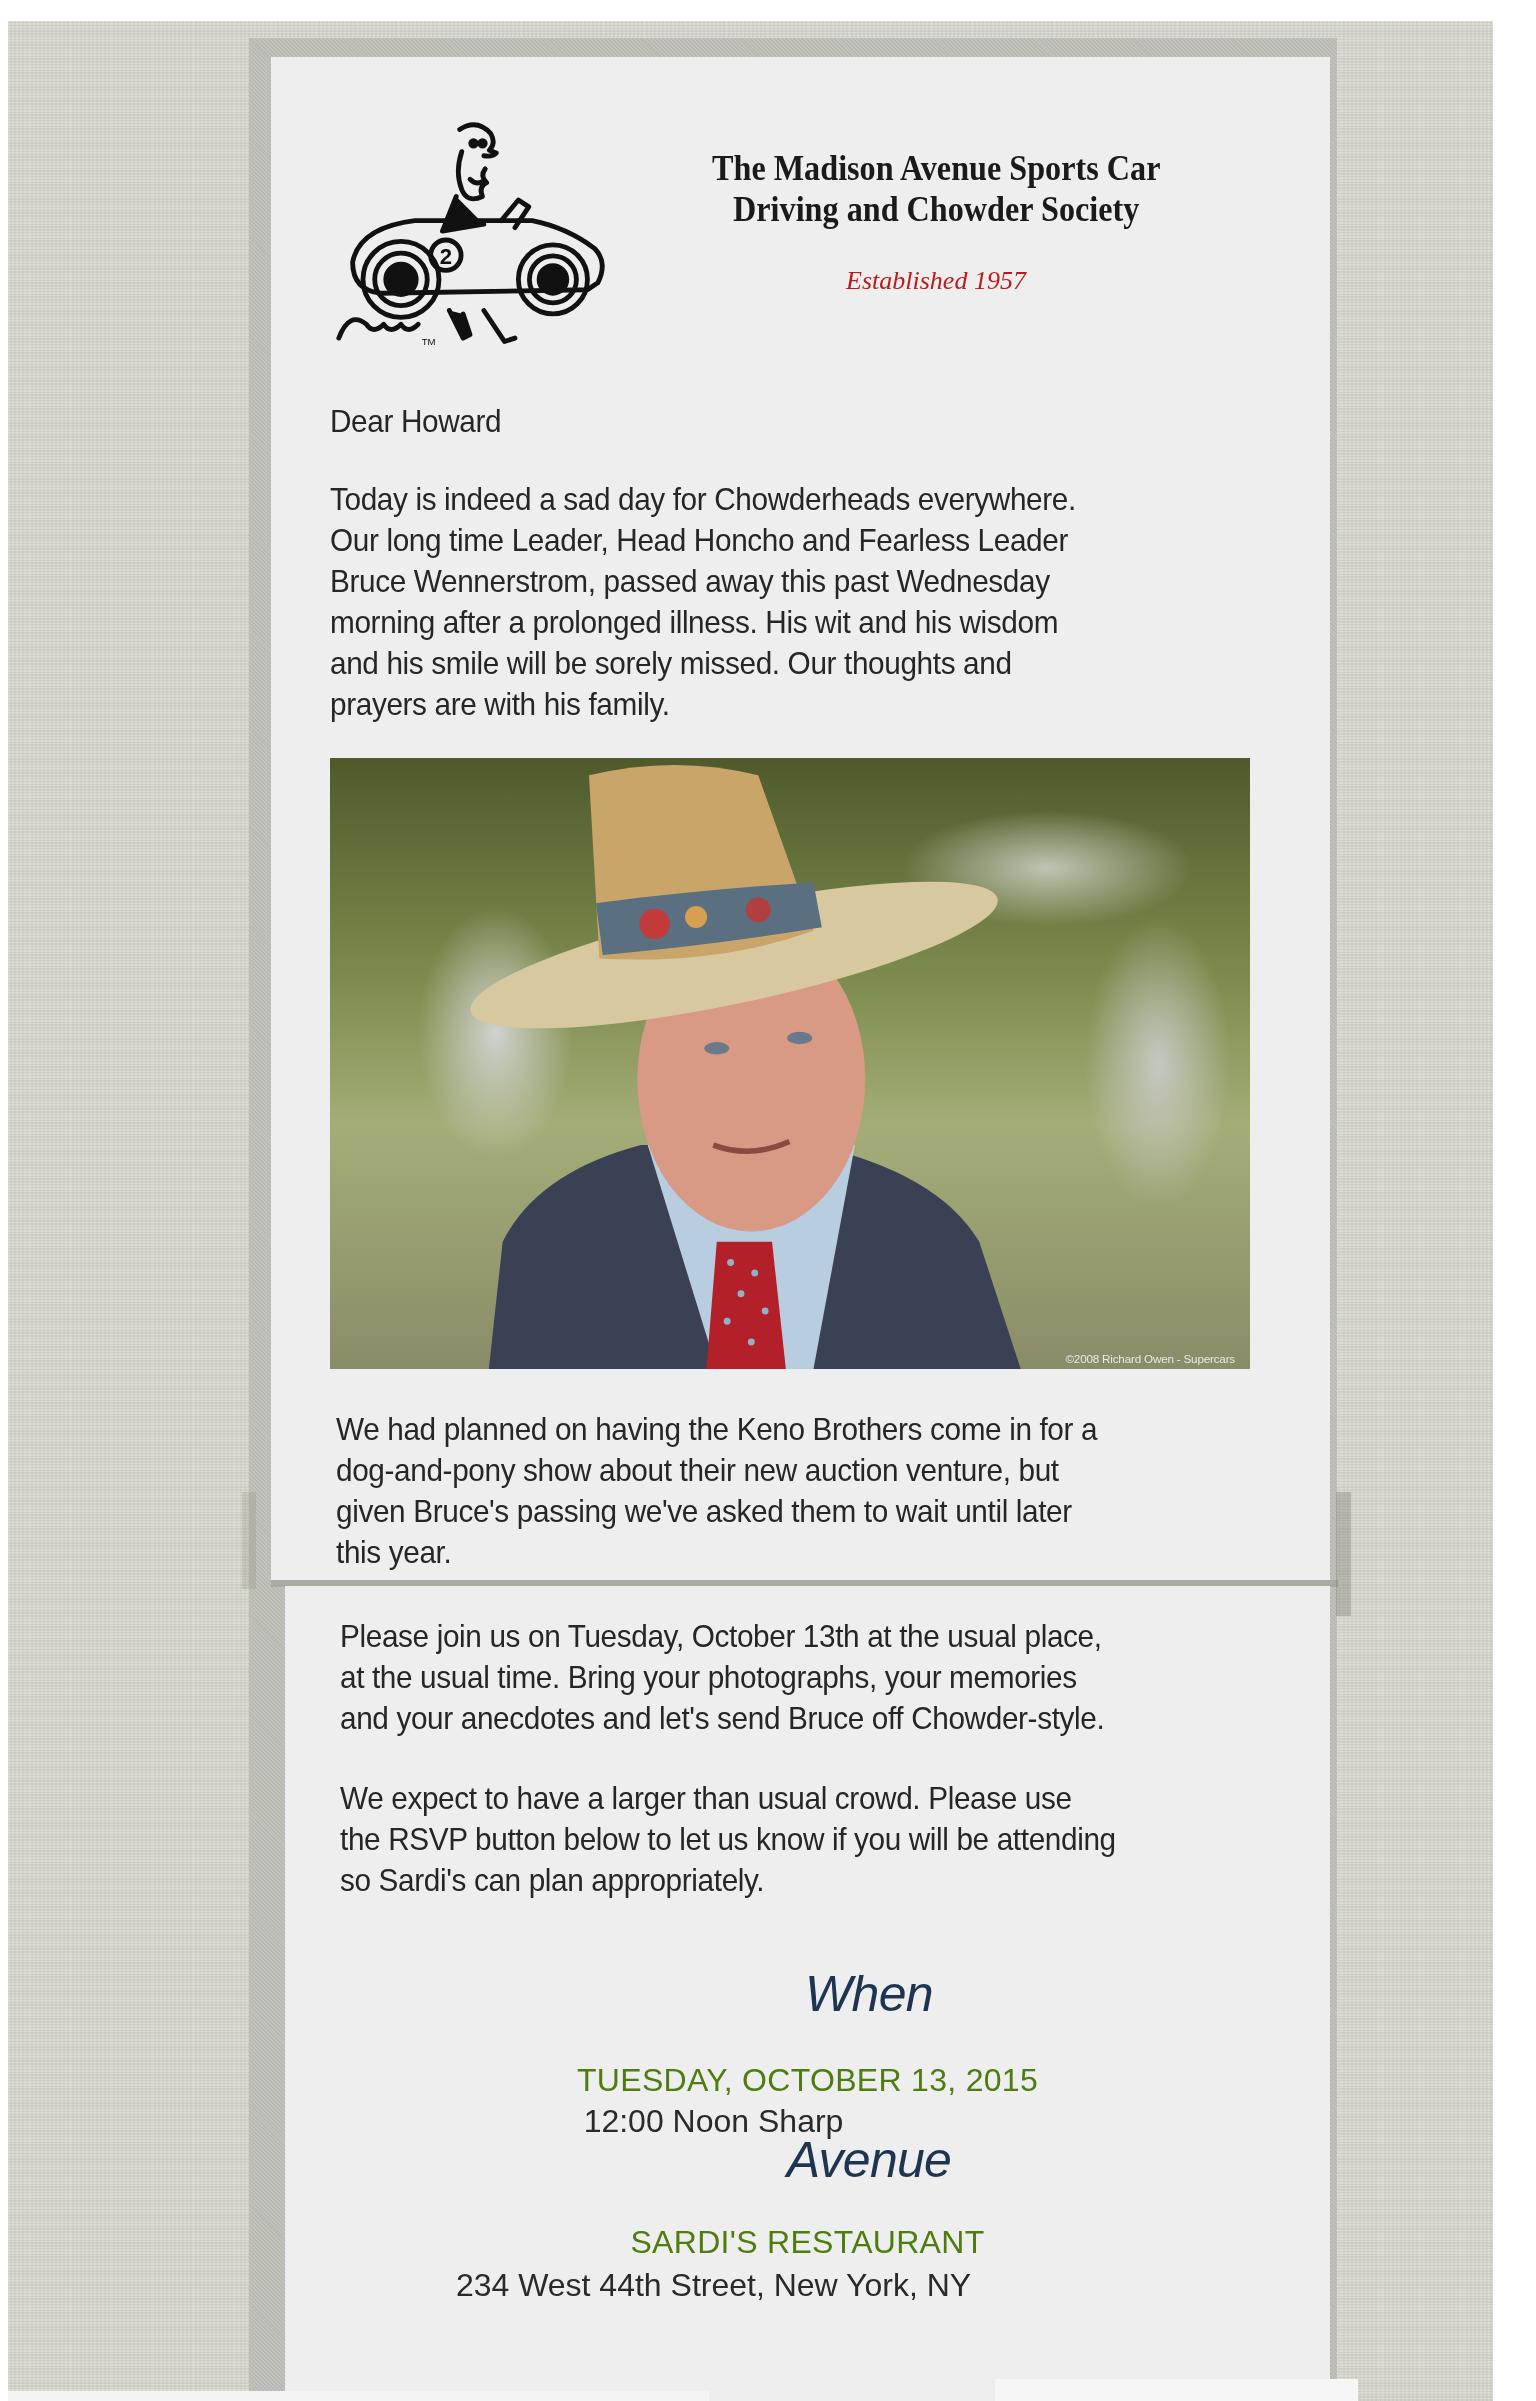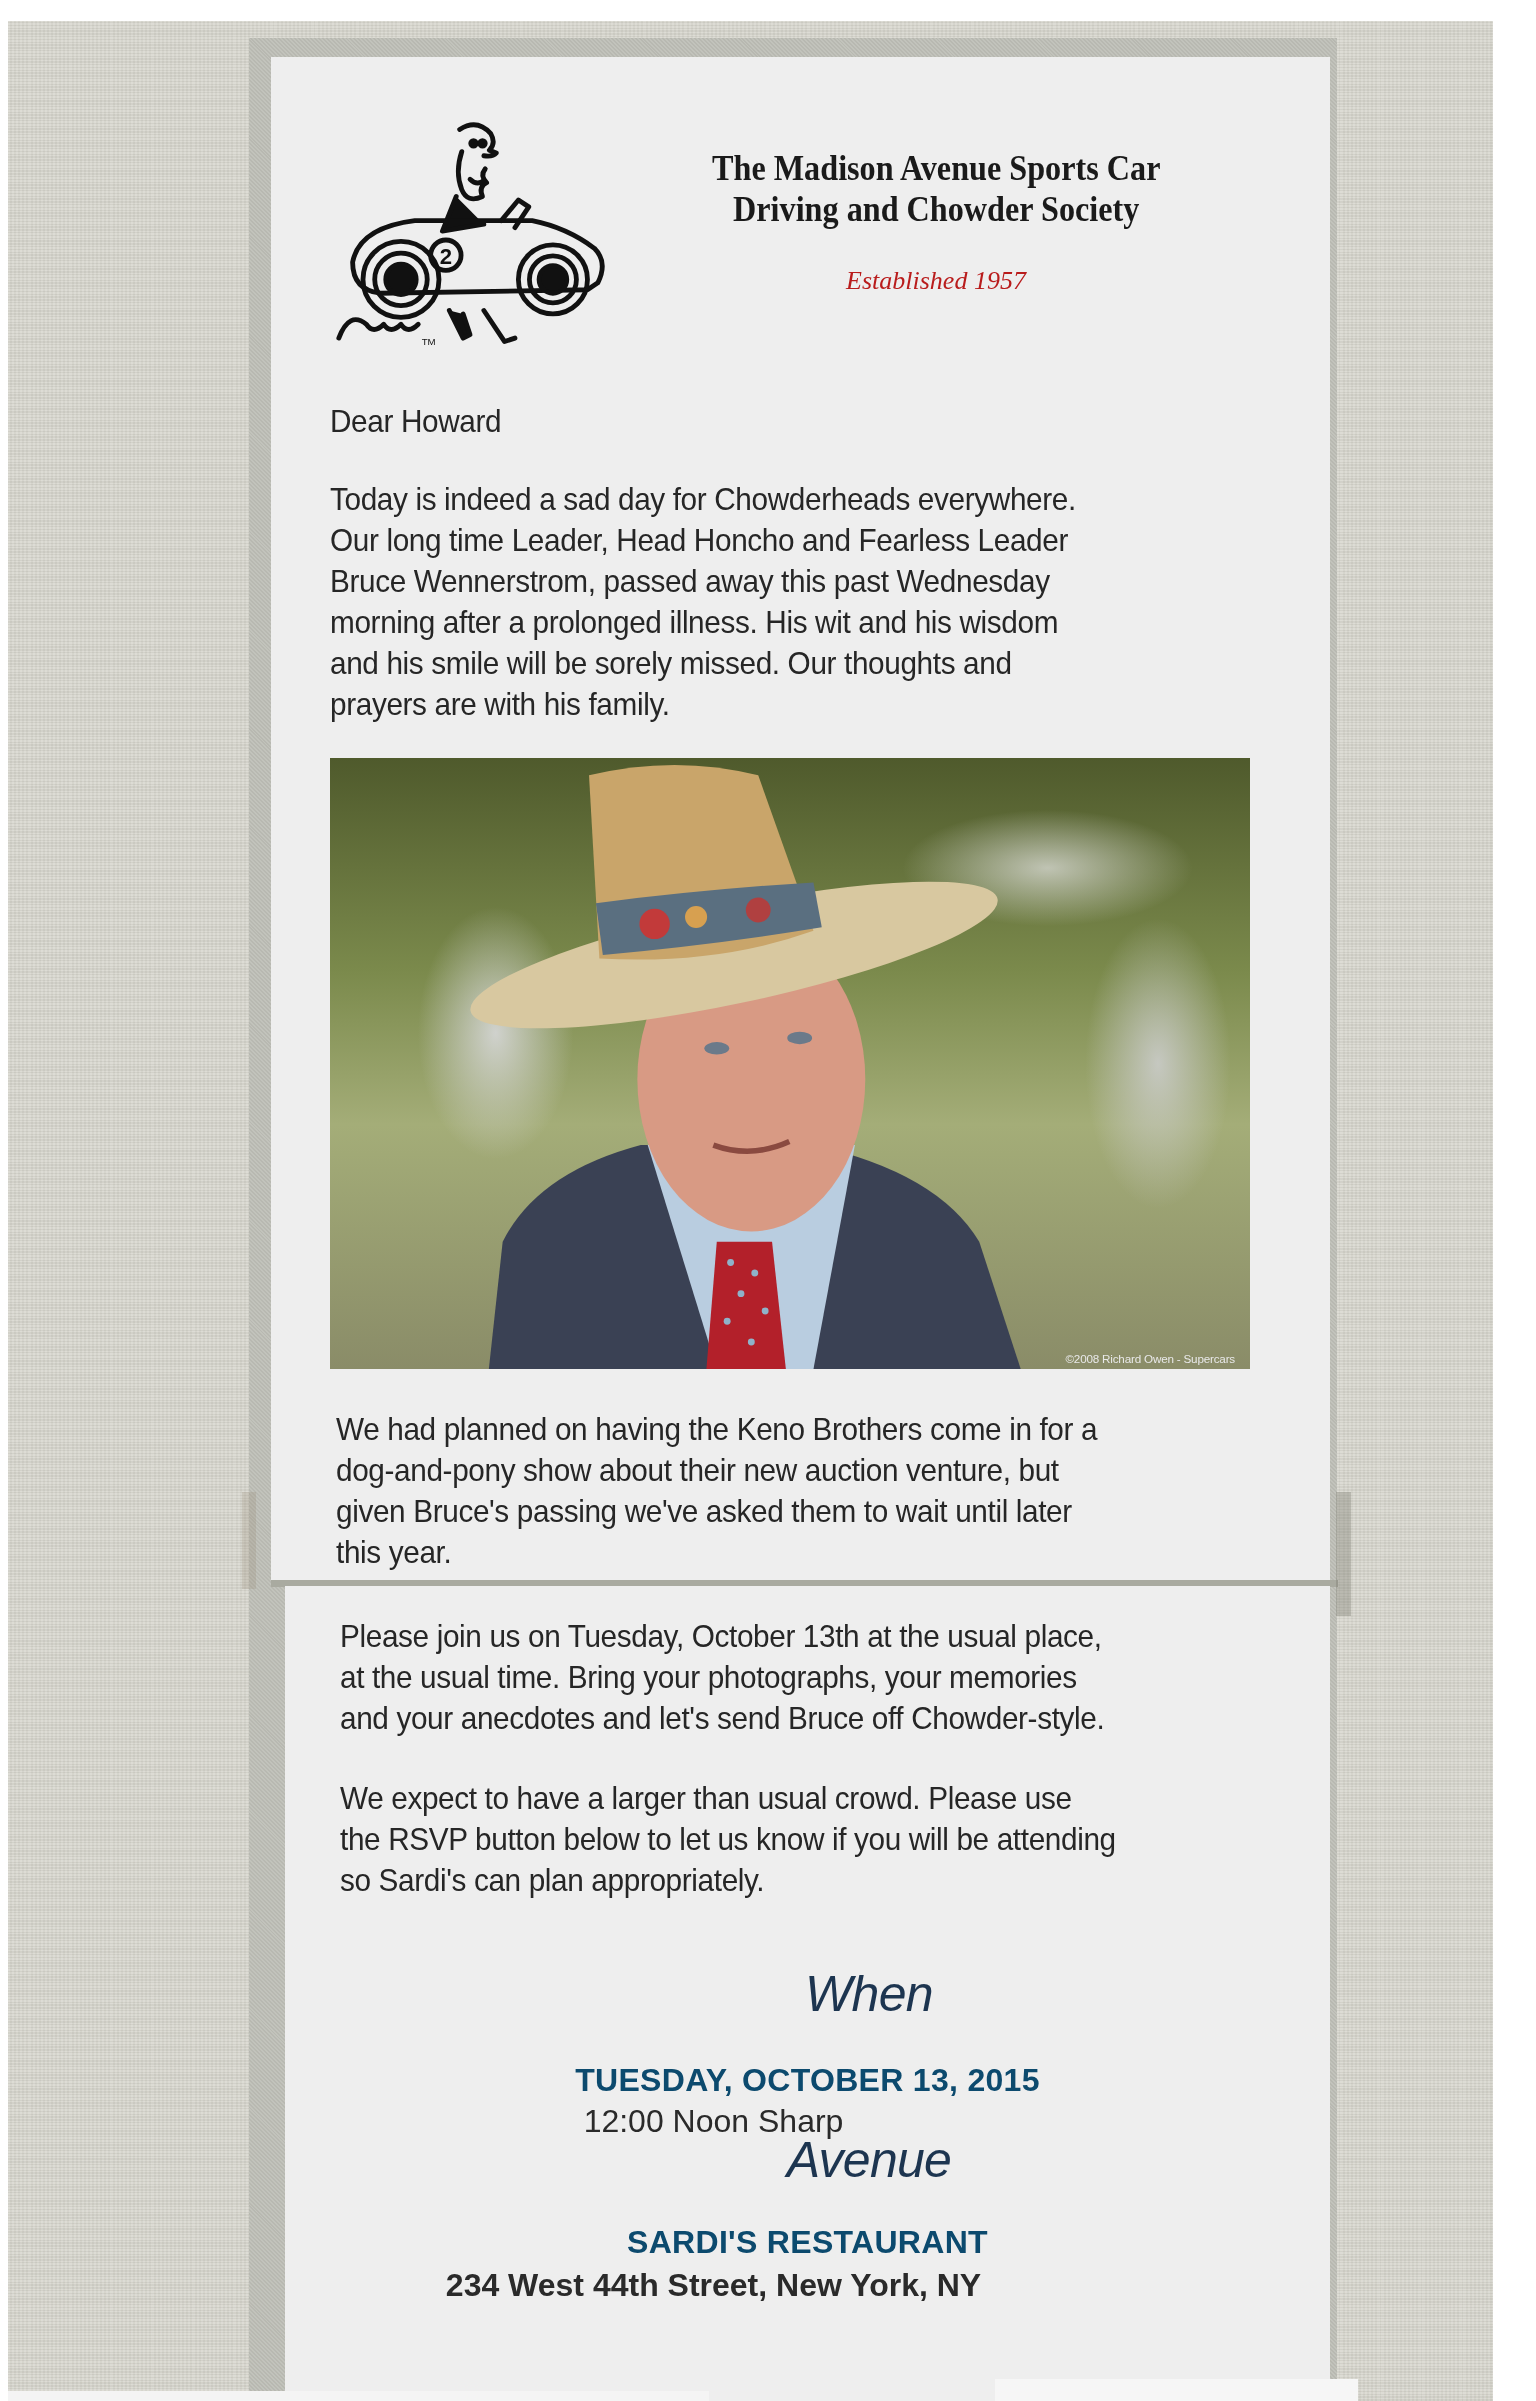--- a/index.html
+++ b/index.html
@@ -74,30 +74,30 @@
 
     
     .section-heading {
       position: absolute; left: 285px; width: 1168px; text-align: center;
       font-style: italic; font-size: 50px; color: #1d3550; letter-spacing: -0.7px;
     }
     .when-heading { top: 1965px; }
     .where-heading { top: 2131px; }
     .detail-bold {
       position: absolute; left: 285px; width: 1045px; text-align: center;
-      font-weight: bold; font-size: 32px; color: #0c4a6e; letter-spacing: 0.3px;
+      font-weight: normal; font-size: 32px; color: #4d7c0f; letter-spacing: 0.3px;
     }
     .detail-plain {
       position: absolute; left: 285px; width: 857px; text-align: center;
       font-size: 32px; color: #2a2a2a;
     }
     .date-line { top: 2062px; }
     .time-line { top: 2103px; }
     .venue-line { top: 2224px; }
-    .address-line { top: 2267px; font-weight: bold; }
+    .address-line { top: 2267px; }
   </style>
 </head>
 <body>
 
 <div class="scan-bg"></div>
 <div class="frame"></div>
 <div class="panel panel-top"></div>
 <div class="fold-line"></div>
 <div class="panel panel-bottom"></div>
 <div class="fold-mark-left"></div>

